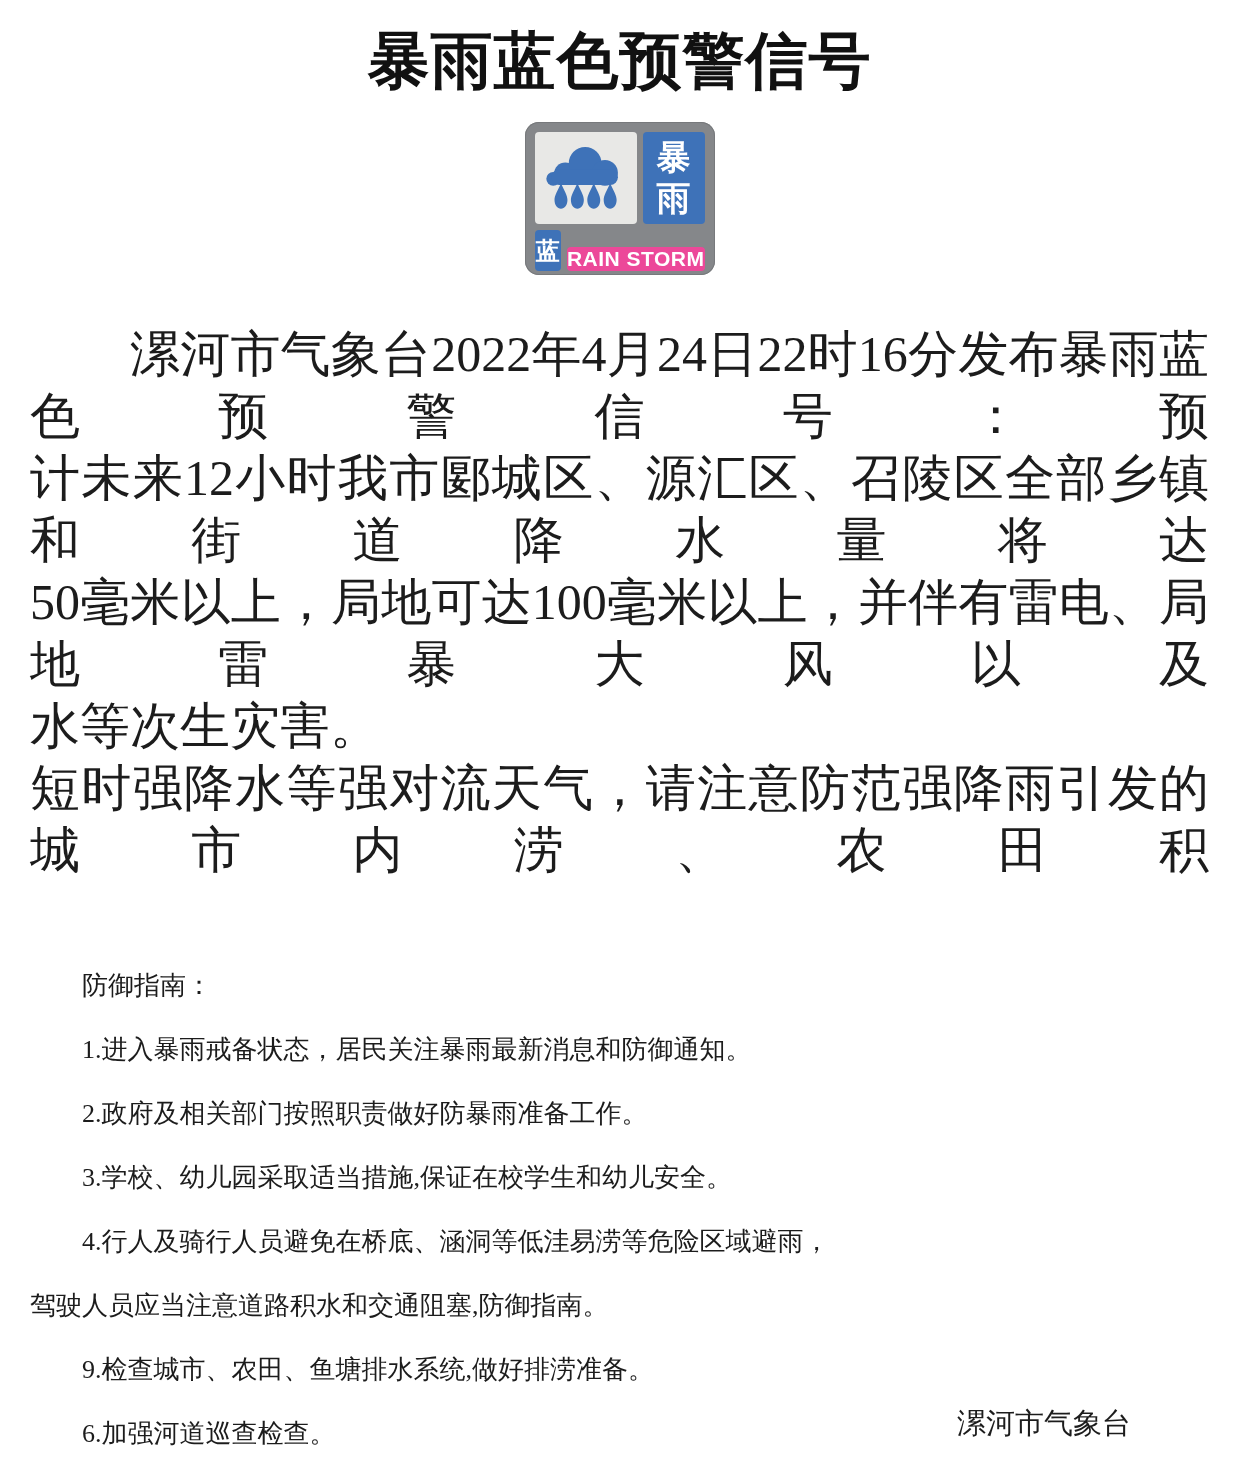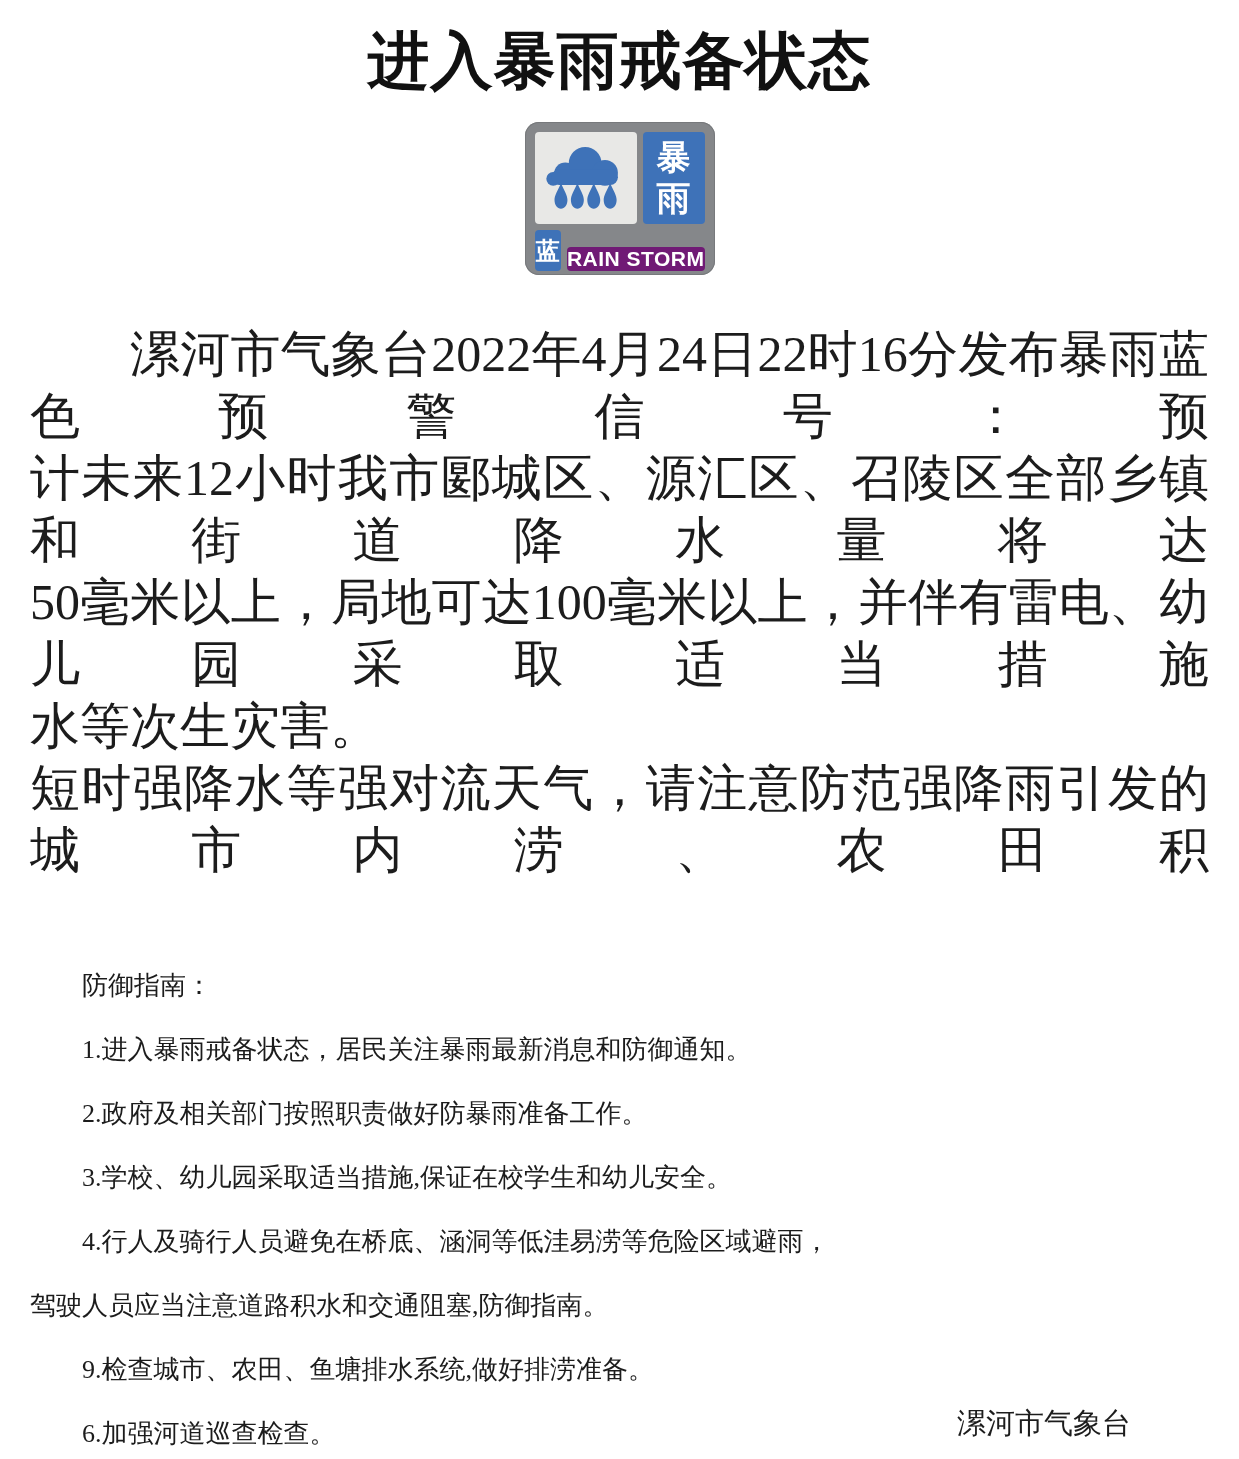--- a/index.html
+++ b/index.html
@@ -55,21 +55,21 @@
     background:#3e72b8;
     border-radius:4px;
     color:#ffffff;
     display:flex; align-items:center; justify-content:center;
     font-family:"Liberation Sans","DejaVu Sans",sans-serif;
     font-weight:bold;
     font-size:24px;
   }
   .type-panel {
     flex:1;
-    background:#701a75;
+    background:#ec4899;
     border-radius:4px;
     color:#ffffff;
     display:flex; align-items:center; justify-content:center;
     font-family:"Liberation Sans","DejaVu Sans",sans-serif;
     font-weight:bold;
     font-size:21px;
     letter-spacing:0.5px;
     white-space:nowrap;
     margin-top:17px;
   }
@@ -87,21 +87,21 @@
     top:1398px; right:108px;
     font-size:29px; line-height:50px;
     color:#1c1c1c;
   }
 </style>
 </head>
 <body>
 
 <div class="page">
 
-  <h1 class="title">进入暴雨戒备状态</h1>
+  <h1 class="title">暴雨蓝色预警信号</h1>
 
   <div class="badge-wrap">
     <div class="badge">
       <div class="badge-top">
         <div class="cloud-panel">
           <svg width="88" height="80" viewBox="0 0 102 92" aria-hidden="true">
             <g fill="#3e72b8">
               <circle cx="13" cy="47" r="8"></circle>
               <circle cx="27" cy="41" r="13"></circle>
               <circle cx="50" cy="29" r="19"></circle>
@@ -123,21 +123,21 @@
         <div class="level-panel">蓝</div>
         <div class="type-panel">RAIN STORM</div>
       </div>
     </div>
   </div>
 
   <div class="content">
     <div class="paragraph">
       <div class="pline first">漯河市气象台2022年4月24日22时16分发布暴雨蓝色预警信号：预</div>
       <div class="pline">计未来12小时我市郾城区、源汇区、召陵区全部乡镇和街道降水量将达</div>
-      <div class="pline">50毫米以上，局地可达100毫米以上，并伴有雷电、幼儿园采取适当措施</div>
+      <div class="pline">50毫米以上，局地可达100毫米以上，并伴有雷电、局地雷暴大风以及</div>
       <div class="pline last">水等次生灾害。</div>
       <div class="pline">短时强降水等强对流天气，请注意防范强降雨引发的城市内涝、农田积</div>
     </div>
 
     <div class="guide">
       <div class="gline">防御指南：</div>
       <div class="gline">1.进入暴雨戒备状态，居民关注暴雨最新消息和防御通知。</div>
       <div class="gline">2.政府及相关部门按照职责做好防暴雨准备工作。</div>
       <div class="gline">3.学校、幼儿园采取适当措施,保证在校学生和幼儿安全。</div>
       <div class="gline">4.行人及骑行人员避免在桥底、涵洞等低洼易涝等危险区域避雨，</div>

